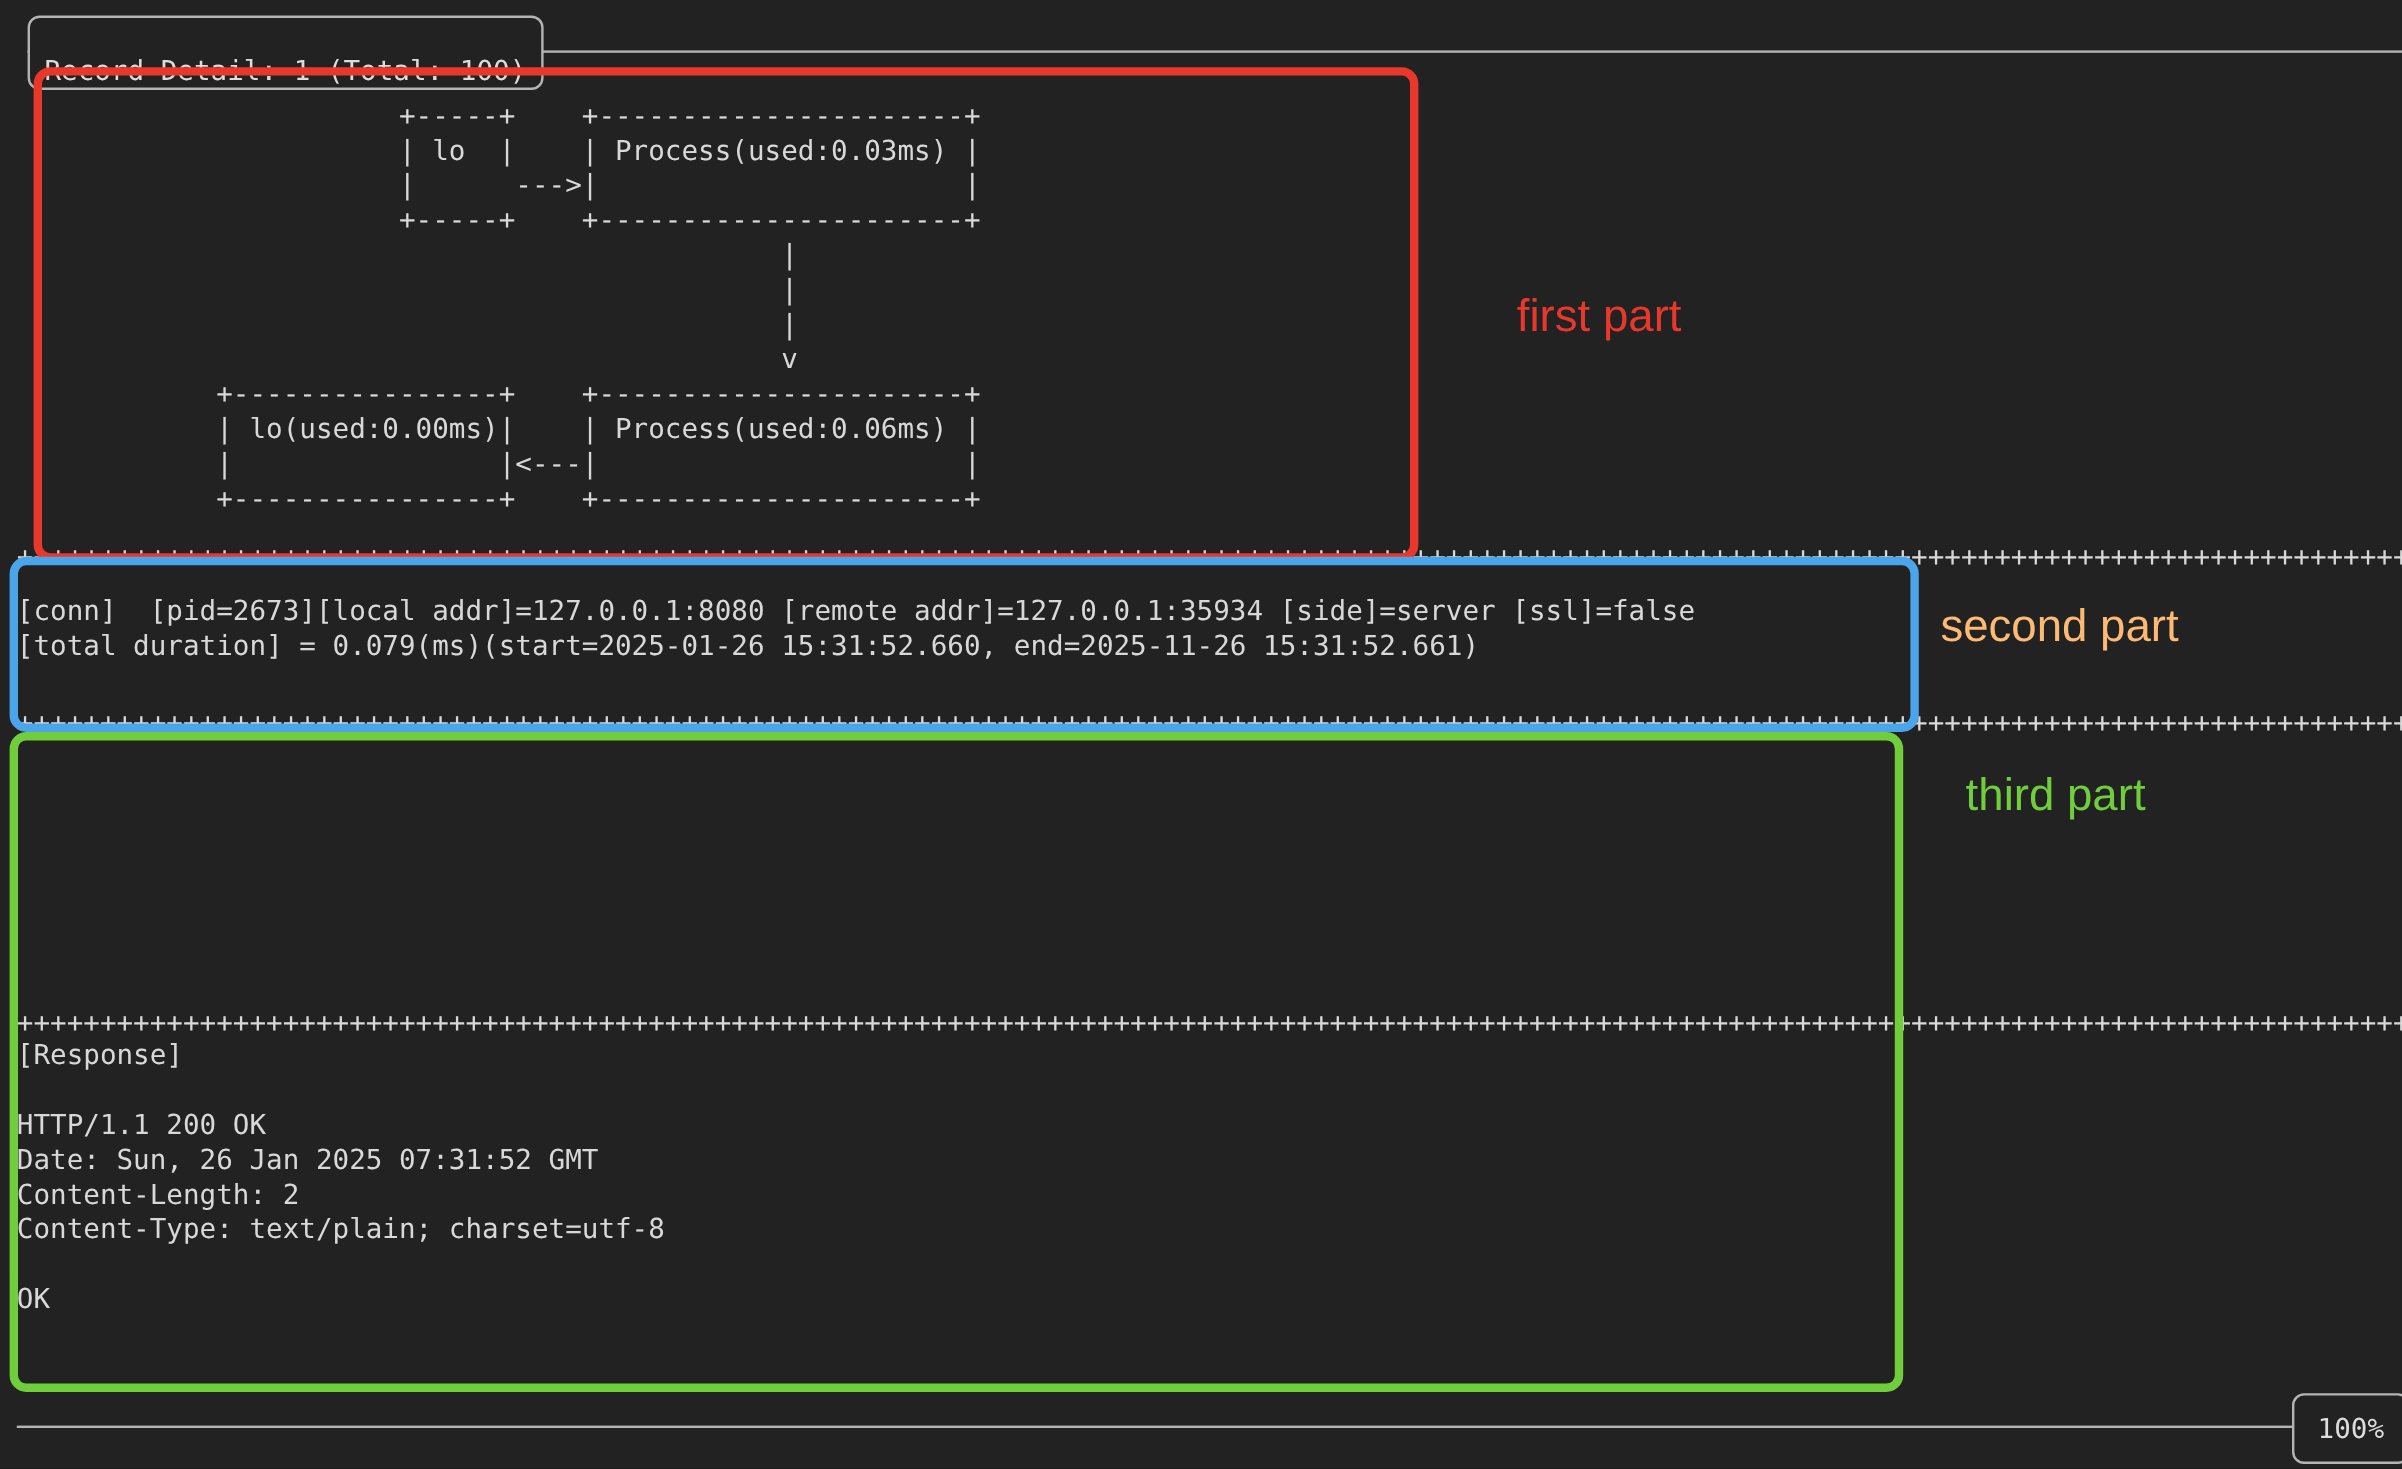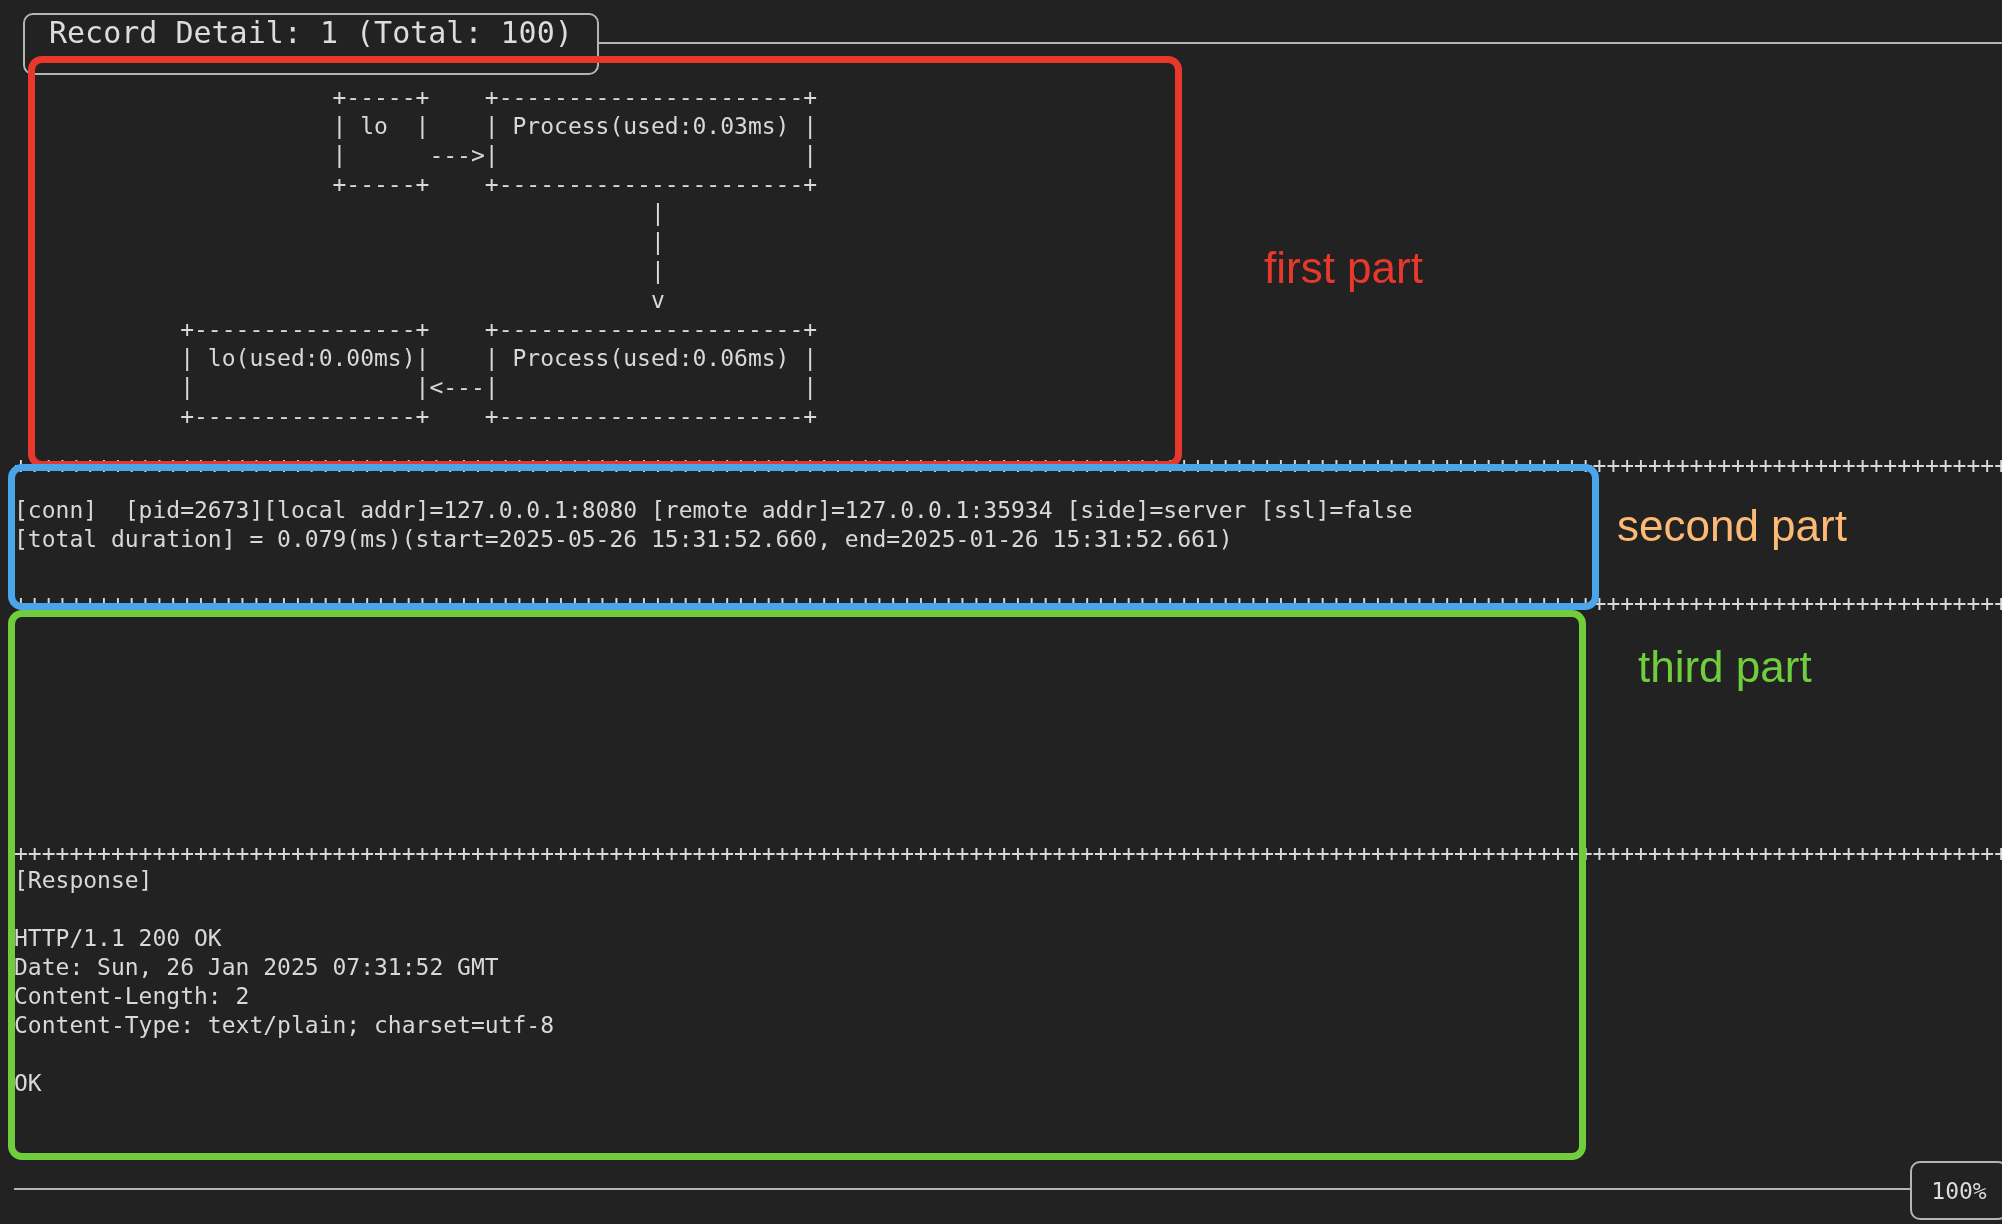--- a/index.html
+++ b/index.html
@@ -10,22 +10,22 @@
     overflow:hidden;
     font-family:"DejaVu Sans Mono","Liberation Mono",monospace;
   }
   
   .top-border-line{
     position:absolute;left:23px;right:0;top:42px;height:2px;background:#b4b4b4;z-index:1;
   }
   .title-box{
     position:absolute;left:23px;top:13px;height:58px;z-index:2;
     background:#222222;border:2px solid #b4b4b4;border-radius:10px;
-    display:flex;align-items:flex-start;padding:0 24px;
-    color:#dcdcdc;font-size:30px;white-space:pre;
+    display:flex;align-items:flex-end;padding:0 12px;
+    color:#dcdcdc;font-size:23px;white-space:pre;
   }
   .bottom-border-line{
     position:absolute;left:14px;top:1188px;width:1968px;height:2px;background:#b4b4b4;z-index:1;
   }
   .scroll-badge{
     position:absolute;left:1898px;top:1161px;width:94px;height:55px;z-index:2;
     background:#222222;border:2px solid #b4b4b4;border-radius:10px;
     display:flex;align-items:center;justify-content:center;
     color:#dcdcdc;font-size:23px;margin-left:12px;
   }
@@ -43,21 +43,21 @@
   .sep-3{top:839px;}
   .response{top:866px;}
   
   .anno-box{position:absolute;z-index:5;border-style:solid;border-width:7px;border-radius:14px;background:transparent;}
   .anno-box.first{left:28px;top:56px;width:1140px;height:398px;border-color:#e8382c;}
   .anno-box.second{left:8px;top:464px;width:1577px;height:132px;border-color:#4ba5ea;}
   .anno-box.third{left:8px;top:610px;width:1564px;height:536px;border-color:#70ce3d;}
   .anno-label{
     position:absolute;z-index:6;
     font-family:"Liberation Sans","DejaVu Sans",sans-serif;
-    font-size:44px;font-weight:400;white-space:nowrap;
+    font-size:38px;font-weight:400;white-space:nowrap;
   }
   .anno-label.first{left:1264px;top:243px;color:#e8382c;}
   .anno-label.second{left:1617px;top:501px;color:#fdba74;}
   .anno-label.third{left:1638px;top:642px;color:#70ce3d;}
 </style>
 </head>
 <body>
 
 <div class="screen">
 
@@ -75,21 +75,21 @@
                                               |
                                               v
             +----------------+    +----------------------+
             | lo(used:0.00ms)|    | Process(used:0.06ms) |
             |                |&lt;---|                      |
             +----------------+    +----------------------+</pre>
 
   <pre class="term sep-1">++++++++++++++++++++++++++++++++++++++++++++++++++++++++++++++++++++++++++++++++++++++++++++++++++++++++++++++++++++++++++++++++++++++++++++++++++++++</pre>
 
   <pre class="term conn">[conn]  [pid=2673][local addr]=127.0.0.1:8080 [remote addr]=127.0.0.1:35934 [side]=server [ssl]=false
-[total duration] = 0.079(ms)(start=2025-05-26 15:31:52.660, end=2025-01-26 15:31:52.661)</pre>
+[total duration] = 0.079(ms)(start=2025-01-26 15:31:52.660, end=2025-11-26 15:31:52.661)</pre>
 
   <pre class="term sep-2">++++++++++++++++++++++++++++++++++++++++++++++++++++++++++++++++++++++++++++++++++++++++++++++++++++++++++++++++++++++++++++++++++++++++++++++++++++++</pre>
 
 
   <pre class="term sep-3">++++++++++++++++++++++++++++++++++++++++++++++++++++++++++++++++++++++++++++++++++++++++++++++++++++++++++++++++++++++++++++++++++++++++++++++++++++++</pre>
 
   <pre class="term response">[Response]
 
 HTTP/1.1 200 OK
 Date: Sun, 26 Jan 2025 07:31:52 GMT

